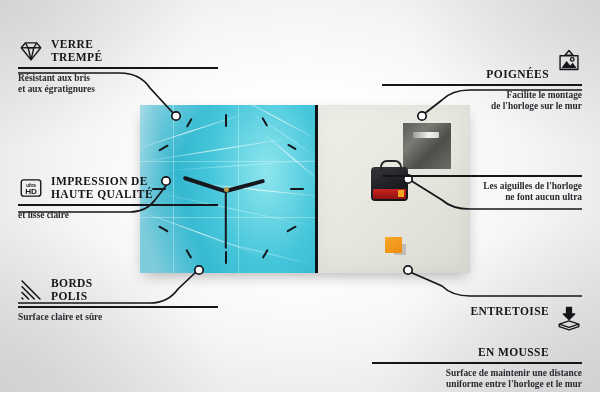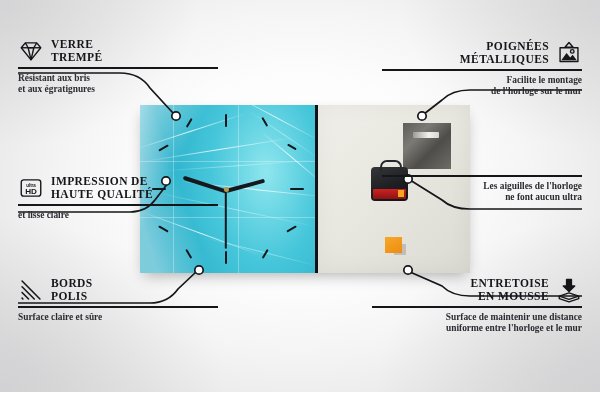--- a/index.html
+++ b/index.html
@@ -80,21 +80,21 @@
   .co-title{
     font-weight:bold;font-size:11.5px;letter-spacing:.4px;color:#15151a;
     line-height:13px;text-transform:uppercase;
   }
   .co-rule{height:1.6px;background:#16161a;margin:3px 0 4px;}
   .co-sub{font-size:9.4px;line-height:11.4px;color:#2a2a30;font-weight:bold;}
   .left .co-head{justify-content:flex-start;}
   .left .co-title{text-align:left;}
   .left .co-sub{text-align:left;}
   .right .co-head{justify-content:flex-end;flex-direction:row;}
-  .right .co-title{text-align:right;}
+  .right .co-title{text-align:right;margin-top:28px;}
   .right .co-sub{text-align:right;}
   .ico{width:26px;height:26px;flex:0 0 26px;display:block;}
 
   svg.conn{position:absolute;left:0;top:0;width:600px;height:400px;pointer-events:none;}
 </style>
 </head>
 <body>
 
 <div id="stage">
 
@@ -228,21 +228,20 @@
       </div>
     </div>
     <div class="co-rule"></div>
     <div class="co-sub">Surface claire et sûre</div>
   </div>
 
   <div class="callout right" style="left:382px;top:40px;">
     <div class="co-head">
       <div>
         <div class="co-title">POIGNÉES</div>
-        <div class="co-title">MÉTALLIQUES</div>
       </div>
       <svg class="ico" viewBox="0 0 32 32">
         <g fill="none" stroke="#15151a" stroke-width="1.7" stroke-linejoin="round">
           <path d="M16,3 L11,9 L21,9 Z"></path>
           <rect x="5" y="9.5" width="22" height="17"></rect>
           <path d="M6.5,25 L13,16 L17.5,21.5 L20.5,18 L25.5,25 Z" fill="#15151a" stroke="none"></path>
           <circle cx="20" cy="14" r="2.2"></circle>
         </g>
       </svg>
     </div>

